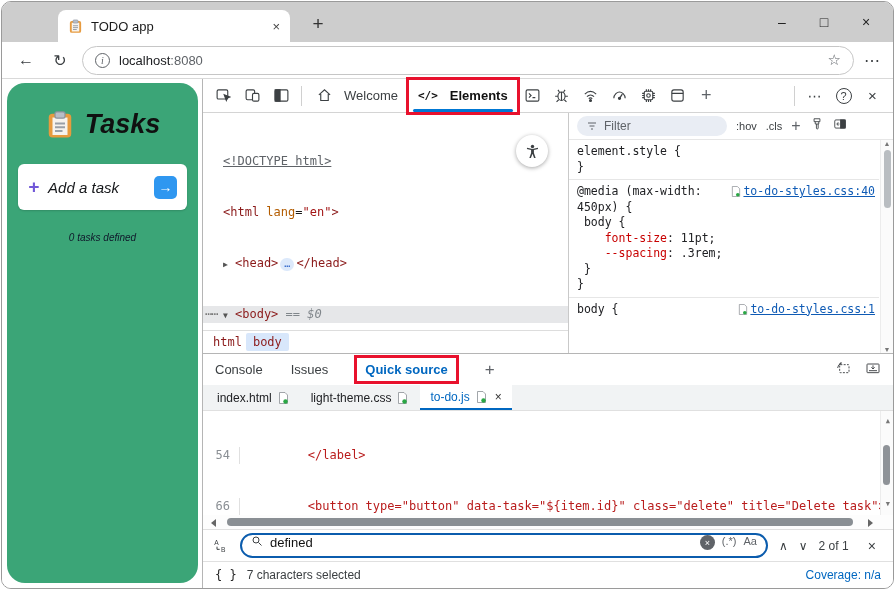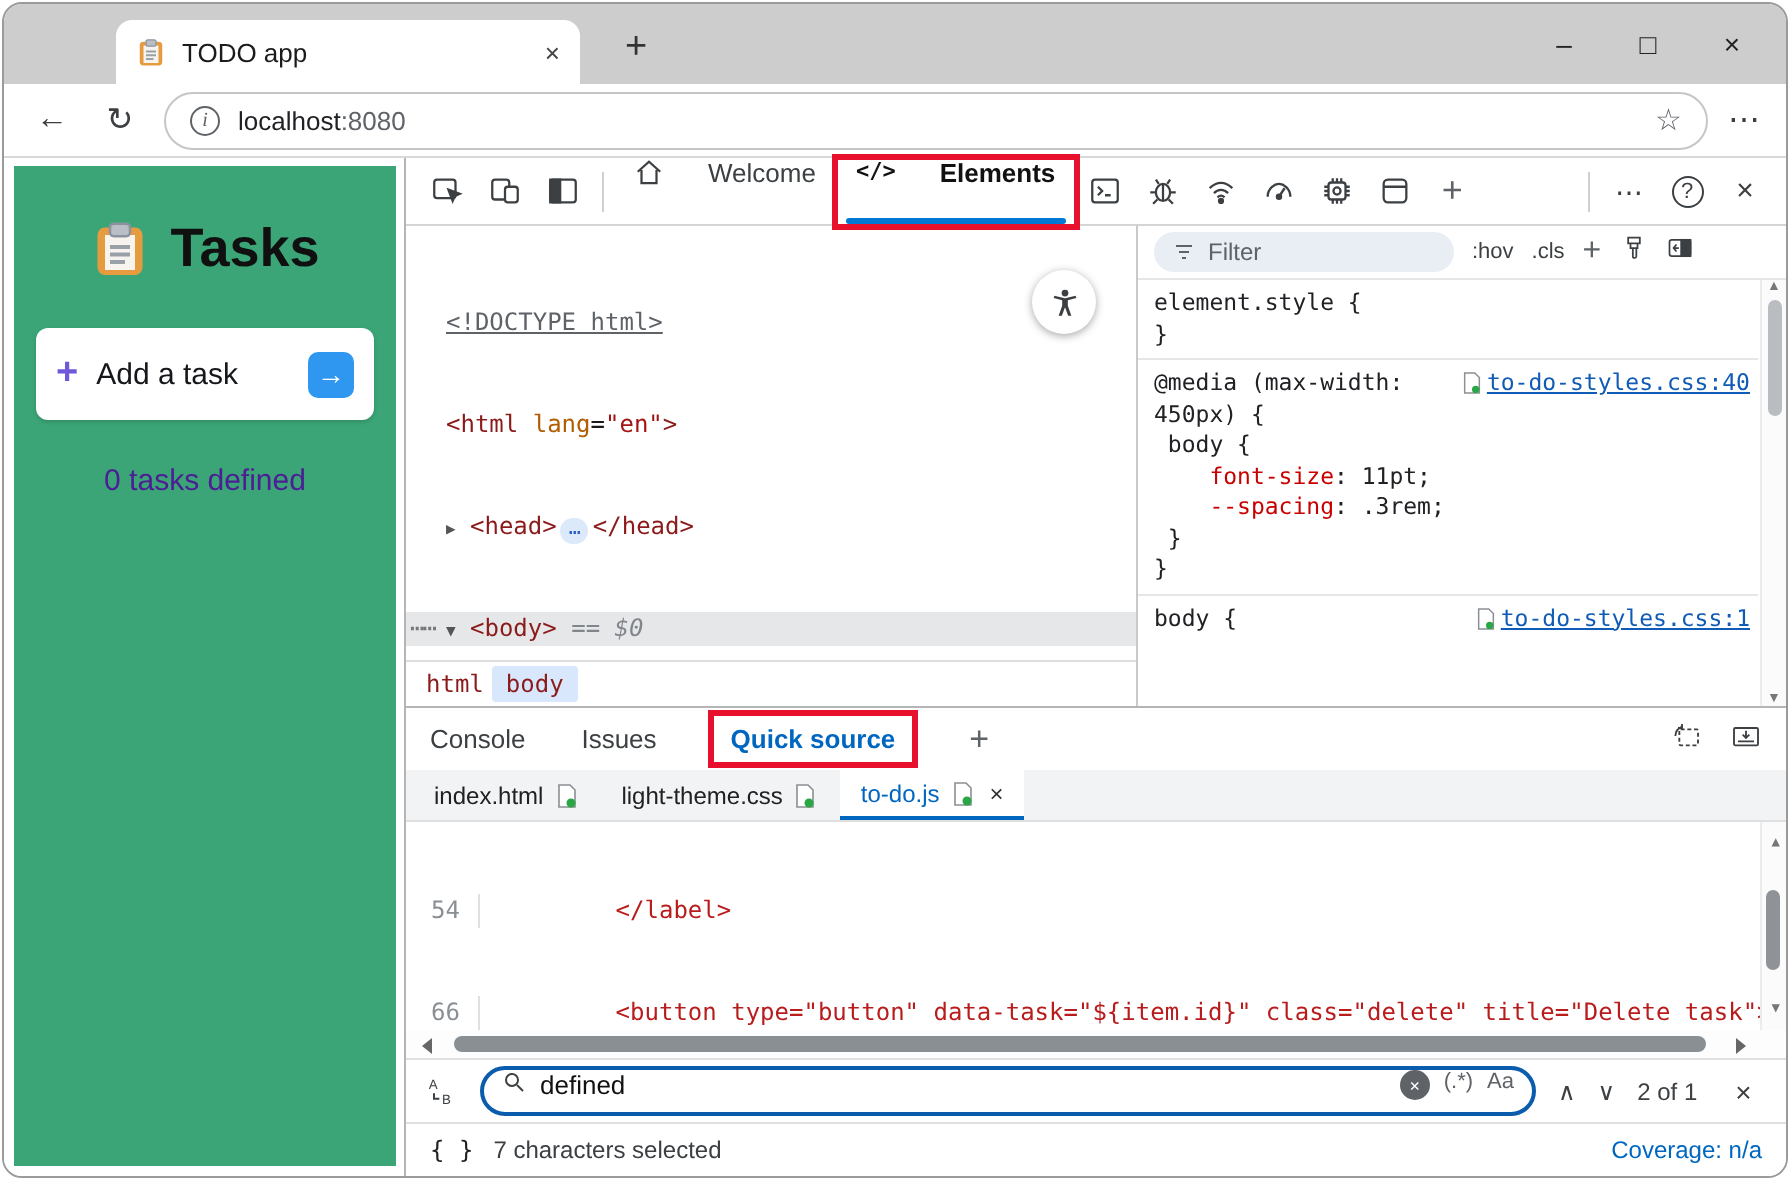--- a/index.html
+++ b/index.html
@@ -19,35 +19,35 @@
   .navbtn { font-size:16px; color:#3c4043; width:24px; text-align:center; }
   .urlpill { flex:1; height:29px; border:1px solid #c6c6c6; border-radius:15px; display:flex; align-items:center; padding:0 12px; gap:9px; font-size:13px; }
   .infoc { width:15px; height:15px; border:1px solid #5f6368; border-radius:50%; color:#5f6368; font-size:10px; display:flex; align-items:center; justify-content:center; font-style:italic; font-family:"Liberation Serif",serif; }
   .uhost { color:#202124; } .uport { color:#5f6368; }
   .star { margin-left:auto; font-size:15px; color:#5f6368; }
   .menu3 { font-size:16px; color:#3c4043; letter-spacing:1px; }
 
   
   .main { display:flex; height:509px; }
   .pagearea { width:200px; padding:4px 4px 5px 5px; background:#fff; }
-  .green { background:#3ba577; height:100%; border-radius:0; text-align:center; overflow:hidden; }
+  .green { background:#3ba577; height:100%; border-radius:18px; text-align:center; overflow:hidden;font-style:italic; }
   .g-h1 { margin-top:26px; display:flex; align-items:center; justify-content:center; gap:10px; font-size:27px; font-weight:bold; color:#101010; }
   .addcard { margin:24px 11px 0; background:#fff; border-radius:6px; height:46px; display:flex; align-items:center; padding:0 10px; box-shadow:0 1px 2px rgba(0,0,0,.15); }
   .plus { color:#7158d8; font-size:19px; font-weight:bold; }
   .addlbl { font-size:15px; color:#15171a; margin-left:9px; }
   .goarrow { margin-left:auto; width:23px; height:23px; background:#2f97f0; border-radius:5px; color:#fff; font-size:14px; display:flex; align-items:center; justify-content:center; }
-  .g-status { margin-top:22px; font-size:15px; color:#4c1d95; }
+  .g-status { margin-top:22px; font-size:10px; color:#0f172a; }
 
   
   .devtools { flex:1; min-width:0; display:flex; flex-direction:column; border-left:1px solid #b5b5b5; background:#fff; color:#3c4043; }
   .dtbar { height:34px; display:flex; align-items:center; padding:0 6px; border-bottom:1px solid #d4d4d4; }
   .ticon { width:29px; height:30px; display:flex; align-items:center; justify-content:center; }
   .ticon svg { width:17px; height:17px; stroke:#3c4043; fill:none; stroke-width:1.6; }
   .tdivider { width:1px; height:20px; background:#d0d0d0; margin:0 5px; }
-  .dt-tab { display:flex; align-items:flex-start; gap:22px; height:34px; padding:0 10px; font-size:13px; position:relative; }
+  .dt-tab { display:flex; align-items:center; gap:12px; height:34px; padding:0 10px; font-size:13px; position:relative; }
   .dt-tab.active { font-weight:bold; color:#111; }
   .dt-tab.active .underl { position:absolute; left:5px; right:5px; bottom:1px; height:3px; background:#0078d4; border-radius:2px; }
   .redbox { outline:3px solid #e8112d; outline-offset:-1px; }
   .codeglyph { font-family:"DejaVu Sans Mono",monospace; font-size:11px; font-weight:bold; }
   .dtbar-right { margin-left:auto; display:flex; align-items:center; }
   .helpc { width:16px; height:16px; border:1px solid #3c4043; border-radius:50%; font-size:11px; display:flex; align-items:center; justify-content:center; }
 
   .dtmiddle { height:240px; display:flex; }
   .treecol { width:365px; display:flex; flex-direction:column; position:relative; }
   .tree { flex:1; font:12px "DejaVu Sans Mono",monospace; line-height:17px; padding-top:6px; white-space:pre; color:#1a1a1a; overflow:hidden; }

